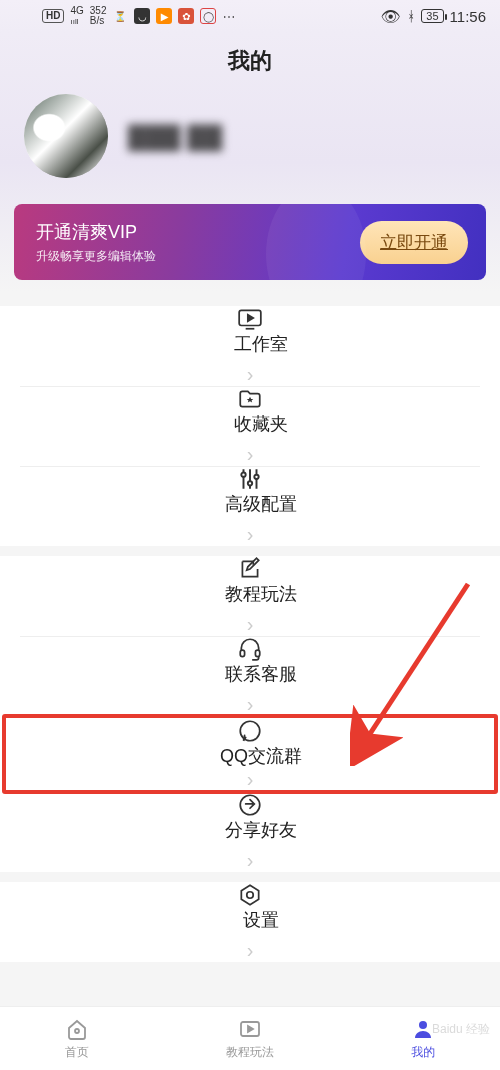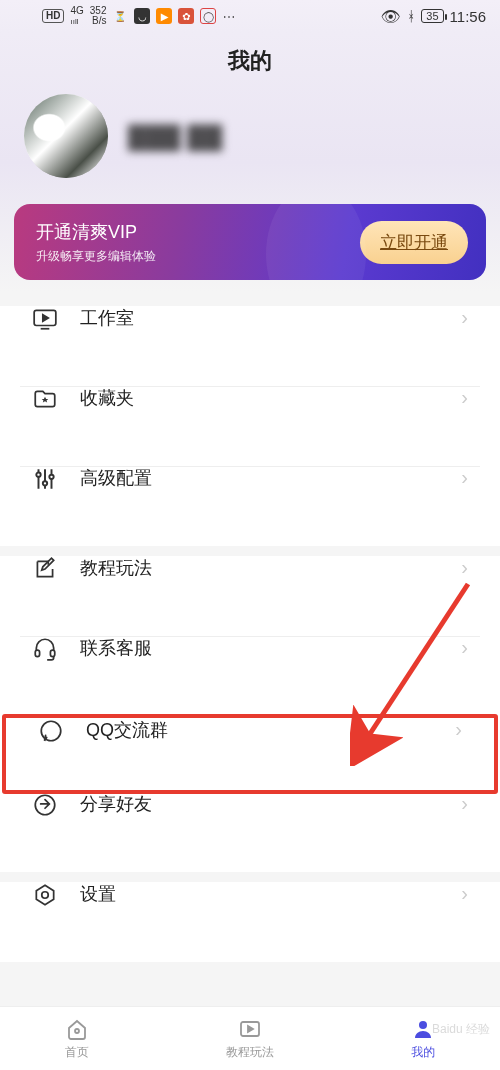--- a/index.html
+++ b/index.html
@@ -25,21 +25,21 @@
     .status-right { display: flex; align-items: center; gap: 6px; }
     .sb-badge {
       font-size: 10px;
       font-weight: bold;
       padding: 1px 3px;
       border: 1px solid #555;
       border-radius: 3px;
       line-height: 1;
     }
     .sb-signal { font-size: 10px; line-height: 1; }
-    .sb-speed { font-size: 10px; line-height: 1; display: flex; flex-direction: column; align-items: flex-end; }
+    .sb-speed { font-size: 10px; line-height: 1; display: flex; flex-direction: column; align-items: flex-start; }
     .sb-icon-sq {
       width: 16px; height: 16px;
       display: inline-flex;
       align-items: center;
       justify-content: center;
       font-size: 10px;
       border-radius: 3px;
     }
     .sb-eye { font-size: 16px; }
     .sb-bt { font-size: 14px; }
@@ -94,21 +94,21 @@
       margin-left: 20px;
       font-size: 24px;
       font-weight: 600;
       color: #222;
       filter: blur(4px);
     }
 
     .vip-banner {
       margin: 0 14px;
       height: 76px;
-      border-radius: 16px;
+      border-radius: 8px;
       background: linear-gradient(100deg, #b93a7f 0%, #8a3b9e 35%, #5b3ad0 70%, #4230c0 100%);
       display: flex;
       align-items: center;
       justify-content: space-between;
       padding: 0 18px 0 22px;
       position: relative;
       overflow: hidden;
     }
     .vip-banner::before {
       content: '';
@@ -129,23 +129,25 @@
       padding: 10px 20px;
       border: none;
       font-weight: 500;
       text-decoration: underline;
     }
 
     .group { background: #fff; margin-top: 10px; }
     .group.first { margin-top: 14px; }
     .row {
       display: flex;
+      align-items: center;
       height: 80px;
       padding: 0 32px;
       position: relative;
+      flex-direction: column;
     }
     .row + .row::before {
       content: '';
       position: absolute;
       left: 20px; right: 20px; top: 0;
       height: 1px;
       background: #eee;
     }
     .row-icon {
       width: 26px; height: 26px;

